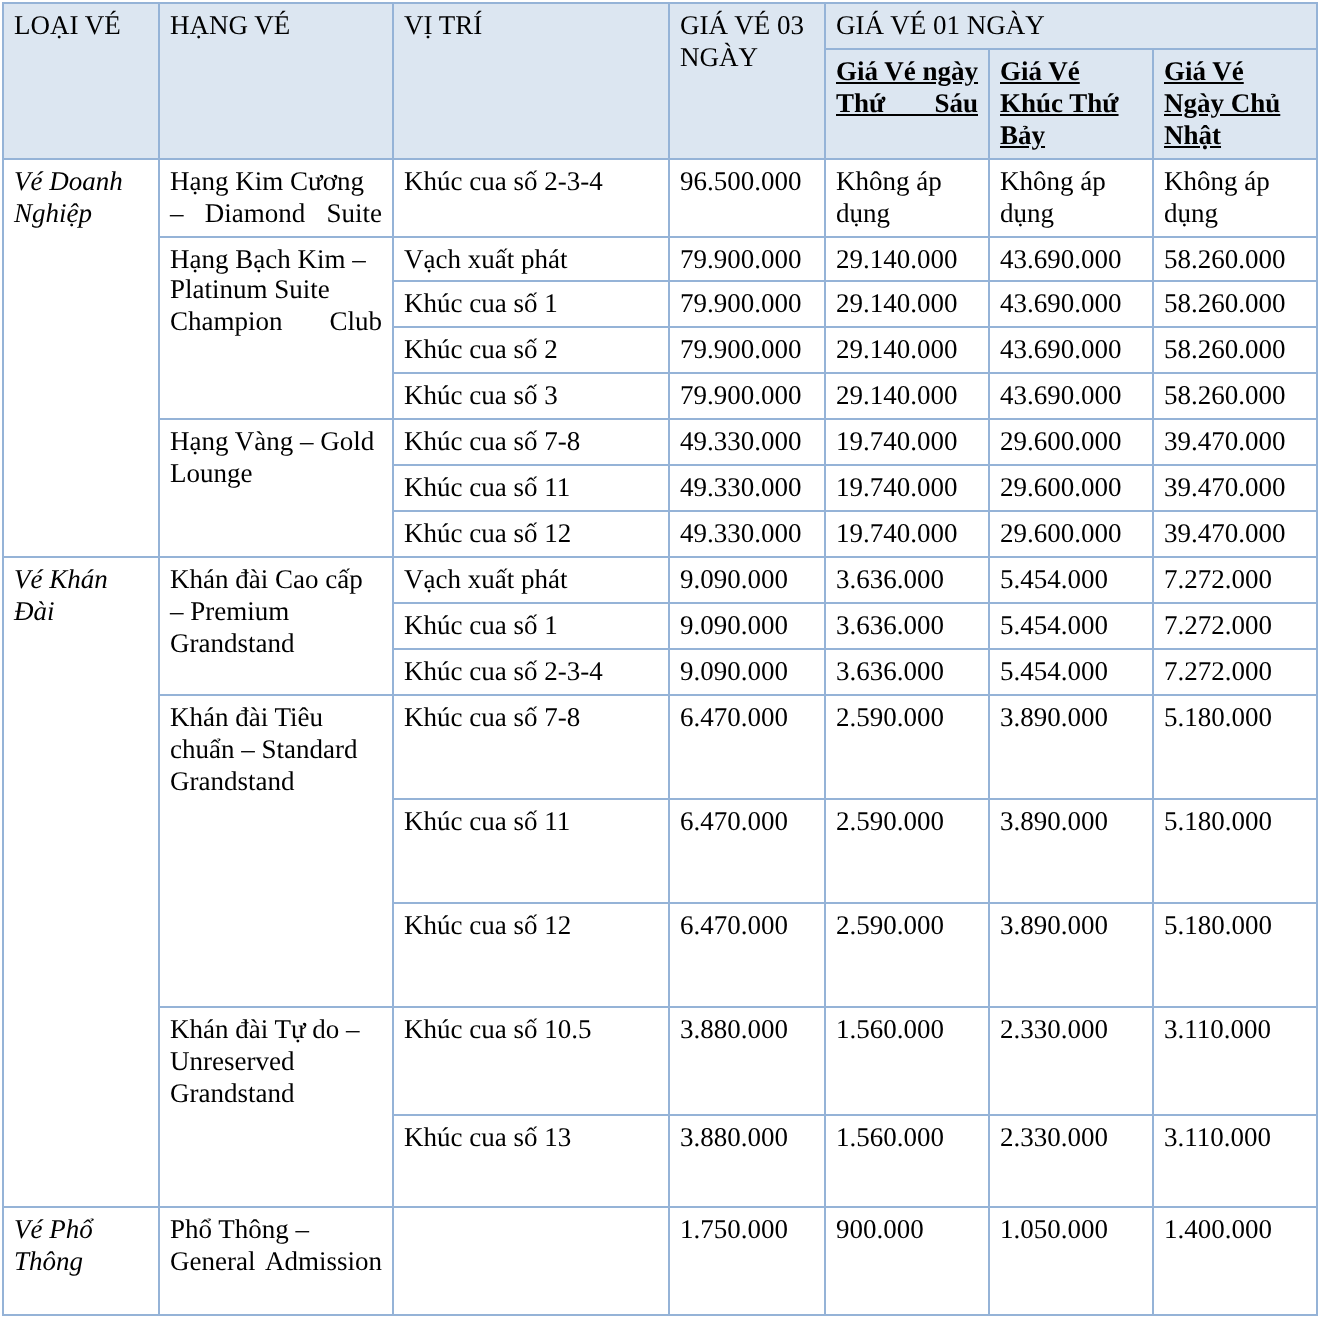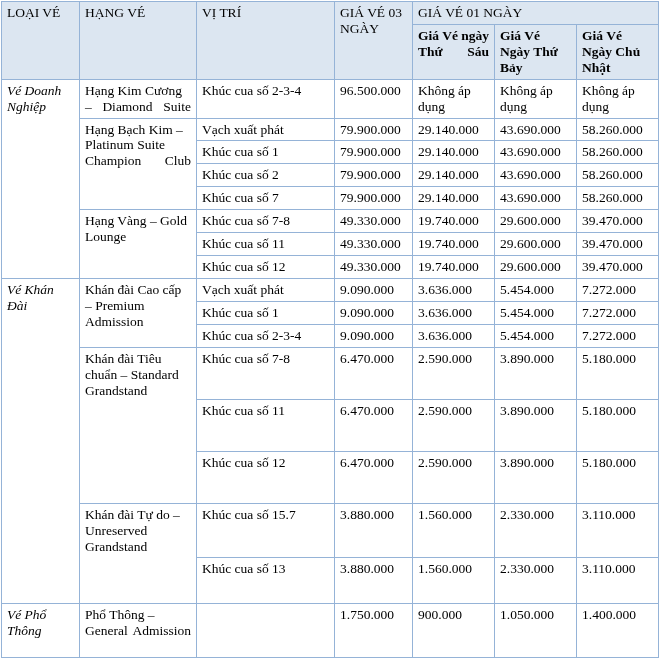--- a/index.html
+++ b/index.html
@@ -59,20 +59,21 @@
     vertical-align: top;
     text-align: justify;
     text-align-last: justify;
     padding-right: 8px;
     font-family: Liberation Serif, serif;
   }
   th.hdr-sub-wrap {
     text-align: justify;
     text-align-last: justify;
     padding-right: 8px;
+    text-decoration: underline;
   }
 </style>
 </head>
 <body>
 
 <table class="price-table">
   <colgroup>
     <col class="col-loai">
     <col class="col-hang">
     <col class="col-vitri">
@@ -84,21 +85,21 @@
   <thead>
     <tr>
       <th rowspan="2">LOẠI VÉ</th>
       <th rowspan="2">HẠNG VÉ</th>
       <th rowspan="2">VỊ TRÍ</th>
       <th rowspan="2">GIÁ VÉ 03 NGÀY</th>
       <th colspan="3">GIÁ VÉ 01 NGÀY</th>
     </tr>
     <tr>
       <th class="sub hdr-sub-wrap">Giá Vé ngày Thứ Sáu</th>
-      <th class="sub hdr-sub-wrap">Giá Vé Ngày Thứ Bảy</th>
+      <th class="sub hdr-sub-wrap">Giá Vé Khúc Thứ Bảy</th>
       <th class="sub hdr-sub-wrap">Giá Vé Ngày Chủ Nhật</th>
     </tr>
   </thead>
   <tbody>
 
     <tr>
       <td class="group-loai" rowspan="8">Vé Doanh Nghiệp</td>
       <td class="group-hang" rowspan="1">Hạng Kim Cương – Diamond Suite</td>
       <td>Khúc cua số 2-3-4</td>
       <td>96.500.000</td>
@@ -123,21 +124,21 @@
       <td>58.260.000</td>
     </tr>
     <tr>
       <td>Khúc cua số 2</td>
       <td>79.900.000</td>
       <td>29.140.000</td>
       <td>43.690.000</td>
       <td>58.260.000</td>
     </tr>
     <tr>
-      <td>Khúc cua số 7</td>
+      <td>Khúc cua số 3</td>
       <td>79.900.000</td>
       <td>29.140.000</td>
       <td>43.690.000</td>
       <td>58.260.000</td>
     </tr>
 
     <tr>
       <td class="group-hang" rowspan="3">Hạng Vàng – Gold Lounge</td>
       <td>Khúc cua số 7-8</td>
       <td>49.330.000</td>
@@ -155,21 +156,21 @@
     <tr>
       <td>Khúc cua số 12</td>
       <td>49.330.000</td>
       <td>19.740.000</td>
       <td>29.600.000</td>
       <td>39.470.000</td>
     </tr>
 
     <tr>
       <td class="group-loai" rowspan="8">Vé Khán Đài</td>
-      <td class="group-hang" rowspan="3">Khán đài Cao cấp – Premium Admission</td>
+      <td class="group-hang" rowspan="3">Khán đài Cao cấp – Premium Grandstand</td>
       <td>Vạch xuất phát</td>
       <td>9.090.000</td>
       <td>3.636.000</td>
       <td>5.454.000</td>
       <td>7.272.000</td>
     </tr>
     <tr>
       <td>Khúc cua số 1</td>
       <td>9.090.000</td>
       <td>3.636.000</td>
@@ -202,21 +203,21 @@
     <tr style="height:52px">
       <td>Khúc cua số 12</td>
       <td>6.470.000</td>
       <td>2.590.000</td>
       <td>3.890.000</td>
       <td>5.180.000</td>
     </tr>
 
     <tr style="height:54px">
       <td class="group-hang" rowspan="2">Khán đài Tự do – Unreserved Grandstand</td>
-      <td>Khúc cua số 15.7</td>
+      <td>Khúc cua số 10.5</td>
       <td>3.880.000</td>
       <td>1.560.000</td>
       <td>2.330.000</td>
       <td>3.110.000</td>
     </tr>
     <tr style="height:46px">
       <td>Khúc cua số 13</td>
       <td>3.880.000</td>
       <td>1.560.000</td>
       <td>2.330.000</td>

